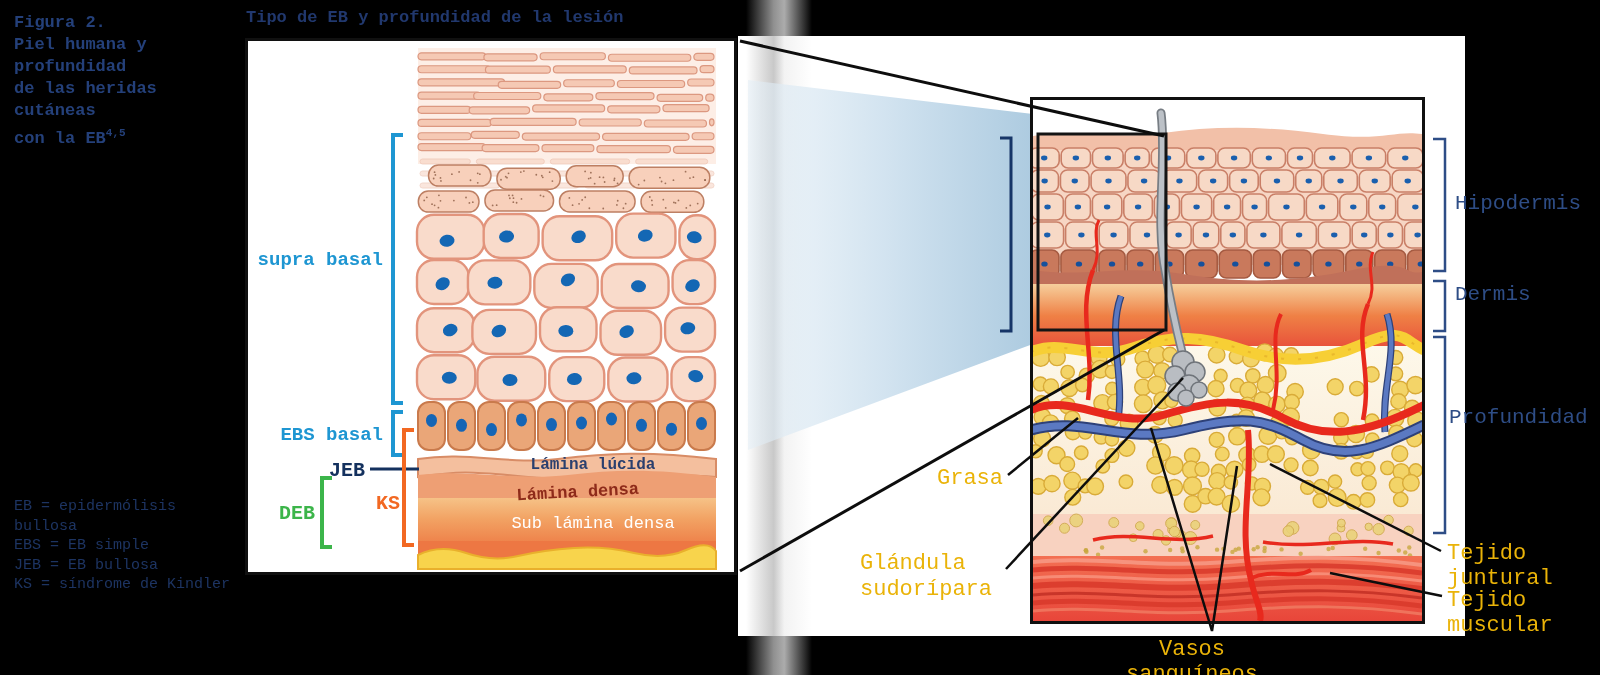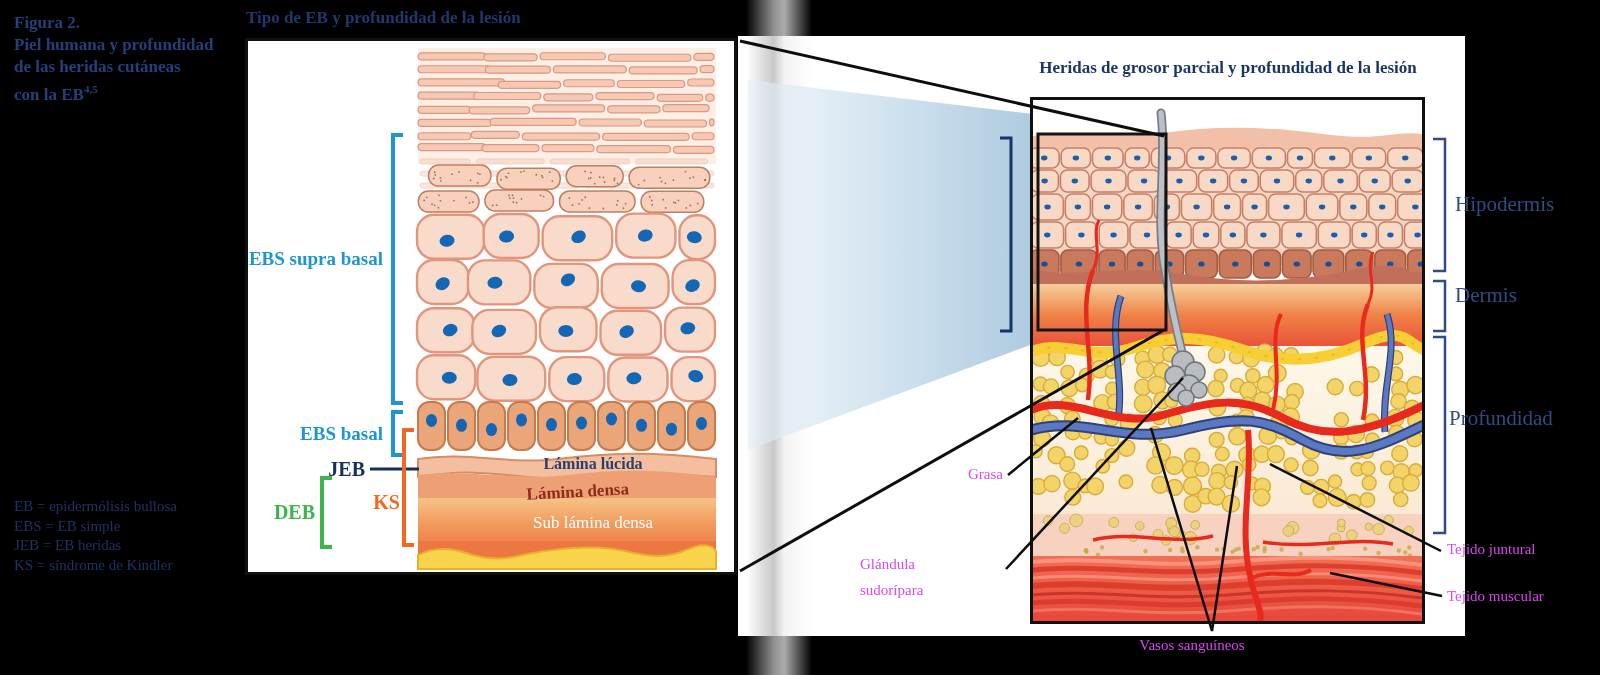--- a/index.html
+++ b/index.html
@@ -1,38 +1,38 @@
 <!DOCTYPE html>
 <html><head>
 <meta charset="utf-8">
 <style>
   html,body{margin:0;padding:0;background:#000;}
   .stage{position:relative;width:1600px;height:675px;background:#000;overflow:hidden;
-         font-family:Liberation Serif, serif;}
+         font-family:Liberation Mono, monospace;}
   .abs{position:absolute;}
   
   .fig-title{left:14px;top:12px;width:230px;color:#24407a;font-size:17px;font-weight:bold;line-height:22px;}
   .fig-title sup{font-size:11px;margin-top:29px;}
   .legend{left:14px;top:497px;width:230px;color:#1d3462;font-size:15px;line-height:19.5px;}
   
   .heading1{left:246px;top:8px;width:480px;color:#21386e;font-size:17px;font-weight:bold;}
   .heading2{left:1028px;top:58px;width:400px;text-align:center;color:#1c3568;font-size:17px;font-weight:bold;}
   
   .white-page{left:738px;top:36px;width:727px;height:600px;background:#fff;}
   .gutter{left:746px;top:0;width:66px;height:675px;
     background:linear-gradient(90deg,rgba(120,120,120,0) 0%,rgba(185,185,185,0.78) 42%,rgba(238,238,238,0.72) 58%,rgba(120,120,120,0) 100%);}
   
   .left-panel{left:245px;top:38px;width:492px;height:537px;background:#fff;border:3px solid #101010;box-sizing:border-box;}
   .right-panel{left:1030px;top:97px;width:395px;height:527px;background:#fff;border:3px solid #101010;box-sizing:border-box;}
   .panel-svg{position:absolute;left:0;top:0;}
   
   .depth-caption{left:845px;top:160px;width:150px;text-align:right;color:#163567;
     font-size:17.5px;font-weight:bold;line-height:24px;white-space:pre-line;}
   
-  .lbl{color:#d946ef;font-size:15px;white-space:pre-line;}
+  .lbl{color:#eab308;font-size:22px;white-space:pre-line;}
   .lbl-layer{color:#2e4d86;font-size:21px;}
   .lbl-epidermis{left:1455px;top:192px;}
   .lbl-dermis{left:1455px;top:283px;}
   .lbl-hipodermis{left:1449px;top:406px;}
   .lbl-conectivo{left:1447px;top:541px;}
   .lbl-muscular{left:1447px;top:588px;}
   .lbl-grasa{left:880px;top:466px;width:123px;text-align:right;}
   .lbl-glandula{left:860px;top:551px;width:142px;text-align:left;line-height:26px;}
   .lbl-vasos{left:1112px;top:637px;width:160px;text-align:center;}
   svg{display:block;}
@@ -58,26 +58,25 @@
 
   <div class="abs fig-title">
     <div>Figura 2.</div>
     <div>Piel humana y profundidad</div>
     <div>de las heridas cutáneas</div>
     <div><span>con la EB</span><sup>4,5</sup></div>
   </div>
   <div class="abs legend">
     <div>EB = epidermólisis bullosa</div>
     <div>EBS = EB simple</div>
-    <div>JEB = EB heridas</div>
+    <div>JEB = EB bullosa</div>
     <div>KS = síndrome de Kindler</div>
   </div>
 
   <div class="abs heading1">Tipo de EB y profundidad de la lesión</div>
-  <div class="abs heading2">Heridas de grosor parcial y profundidad de la lesión</div>
 
   <div class="abs left-panel">
     <svg id="left-art" class="panel-svg" width="486" height="531" viewBox="0 0 486 531">
       <defs>
         <linearGradient id="subG" x1="0" y1="0" x2="0" y2="1">
           <stop offset="0" stop-color="#f6c287"></stop>
             <stop offset="0.45" stop-color="#f2a263"></stop>
             <stop offset="1" stop-color="#ee7f48"></stop>
         </linearGradient>
       </defs>

